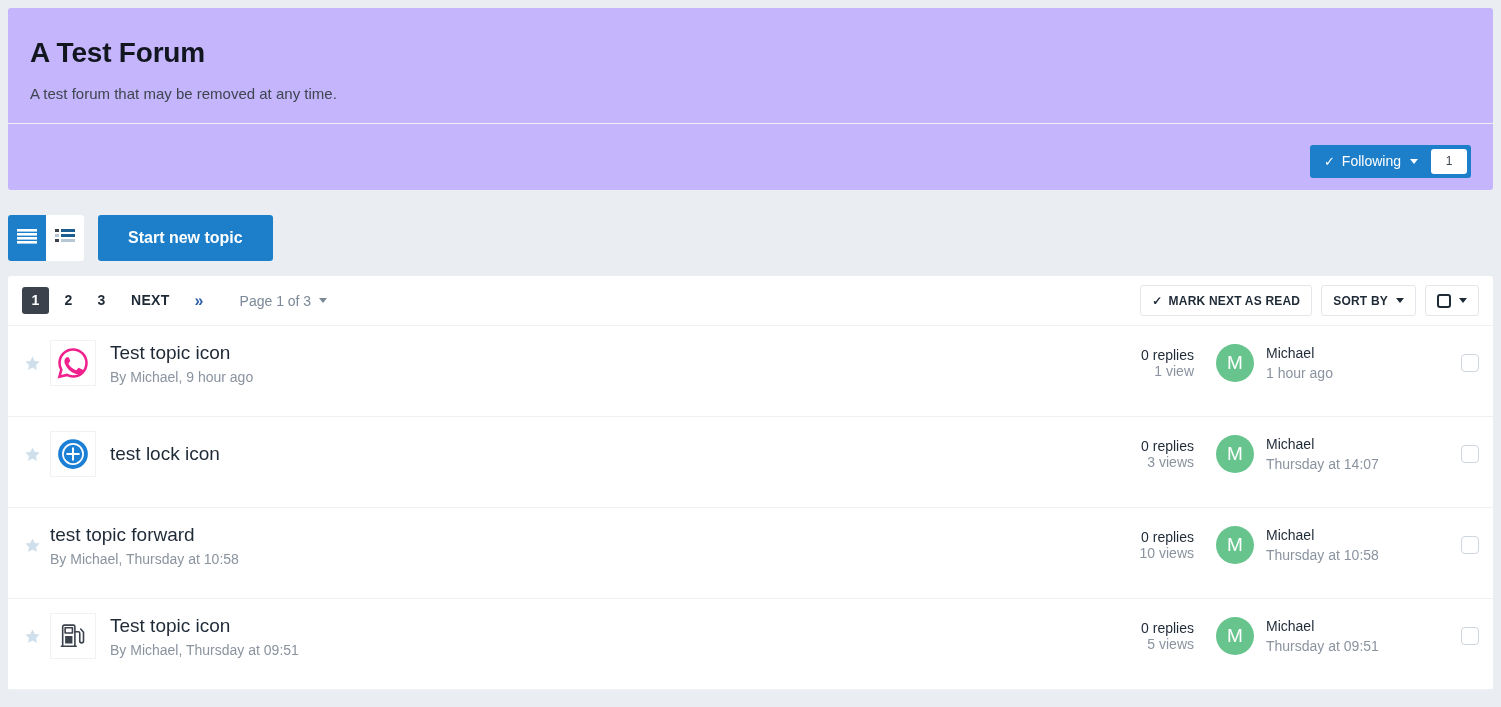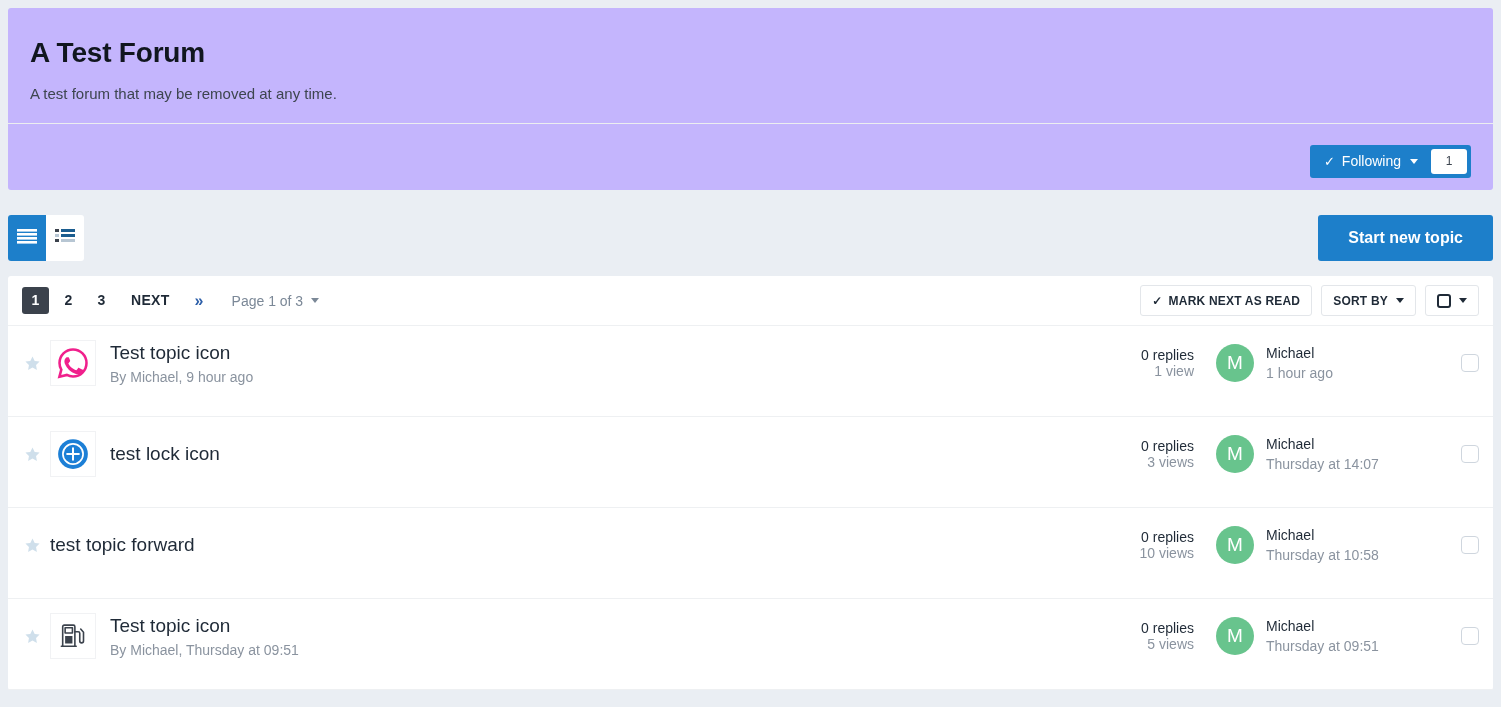--- a/index.html
+++ b/index.html
@@ -77,21 +77,21 @@
     height: 25px;
     line-height: 25px;
     text-align: center;
     margin-right: 4px;
     padding: 0 6px;
   }
 
   
   .toolbar {
     display: flex;
-    justify-content: space-between;
+    justify-content: flex-start;
     align-items: center;
     gap: 14px;
     padding: 10px 8px 0 8px;
     height: 86px;
   }
   .view-toggle {
     display: flex;
     background: #ffffff;
     border-radius: 3px;
     overflow: hidden;
@@ -150,21 +150,21 @@
     cursor: pointer;
     padding: 0 5px;
     margin-right: 6px;
   }
   .page-btn.active { background: #3b424c; color: #ffffff; }
   .page-btn.next { padding: 0 10px; letter-spacing: 0.3px; }
   .page-btn.last { color: #2c5ea8; font-size: 16px; padding: 0 9px; }
   .page-label {
     font-size: 14px;
     color: #7b8897;
-    margin-left: 13px;
+    margin-left: 21px;
     display: flex;
     align-items: center;
     gap: 6px;
     cursor: pointer;
   }
   .list-header-right { display: flex; align-items: center; gap: 9px; }
   .pill-btn {
     display: flex;
     align-items: center;
     gap: 6px;
@@ -394,20 +394,21 @@
 
   <div class="topic-row">
     <div class="star-icon">
       <svg width="17" height="17" viewBox="0 0 24 24">
           <path fill="#cfdfeb" d="M12 2l3.1 6.3 6.9 1-5 4.9 1.2 6.8L12 17.8 5.8 21l1.2-6.8-5-4.9 6.9-1z"></path>
         </svg>
     </div>
     <div class="topic-icon-slot empty"></div>
     <div class="topic-main">
       <div class="topic-title">test topic forward</div>
+      <div class="topic-meta">By Michael, Thursday at 10:58</div>
     </div>
     <div class="topic-stats">
       <div class="stat-replies">0 replies</div>
       <div class="stat-views">10 views</div>
     </div>
     <div class="topic-author">
       <div class="avatar">M</div>
       <div>
         <div class="author-name">Michael</div>
         <div class="author-date">Thursday at 10:58</div>

